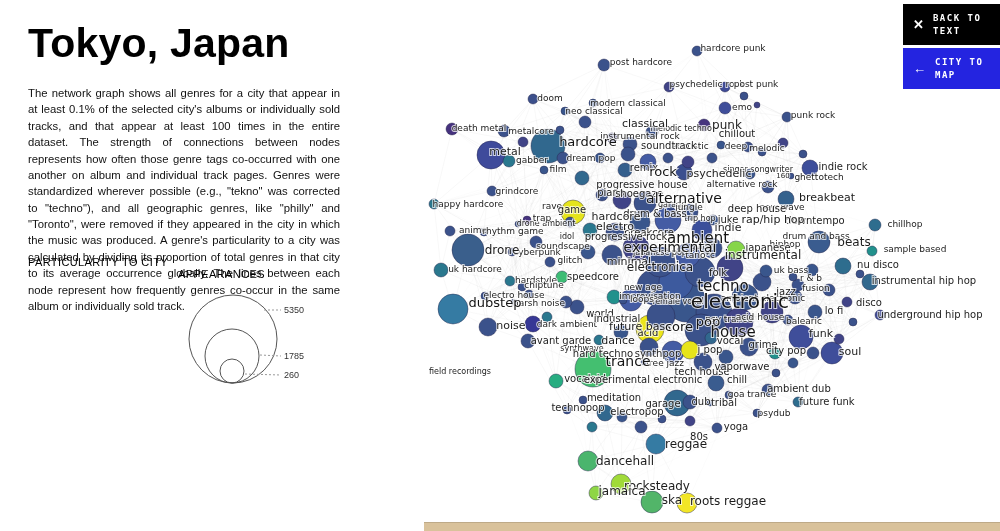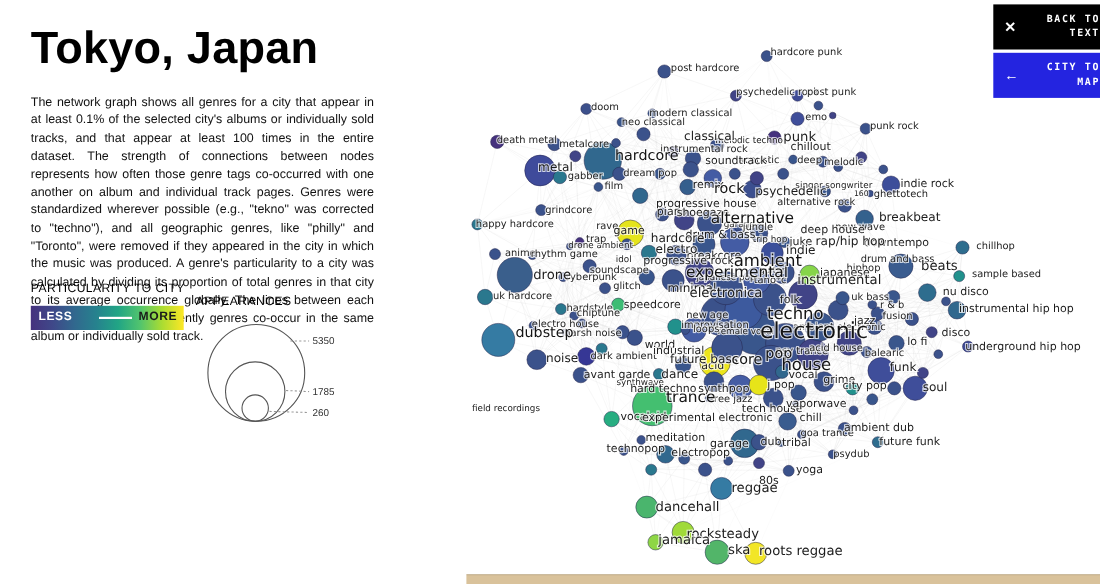--- a/index.html
+++ b/index.html
@@ -15,21 +15,21 @@
   .grad-bar{position:relative;width:139px;height:22px;margin-top:10px;}
   .grad-less{position:absolute;left:7px;top:4px;font-size:11px;font-weight:700;color:#fff;letter-spacing:.5px;}
   .grad-more{position:absolute;right:6px;top:4px;font-size:11px;font-weight:700;color:#1a1a1a;letter-spacing:.5px;}
   .grad-line{position:absolute;left:62px;top:10px;width:30px;height:2px;background:#fff;}
   .appearances{position:absolute;left:150px;top:12px;width:160px;}
   .buttons{position:absolute;right:0;top:4px;z-index:3;width:97px;}
   .ui-btn{width:97px;min-height:41px;display:flex;align-items:center;gap:9px;color:#fff;
           padding:6px 0 6px 10px;box-sizing:border-box;cursor:pointer;margin-bottom:3px;border:none;}
   .btn-icon{font-size:13px;font-weight:700;line-height:1;}
   .btn-label{font-family:"DejaVu Sans Mono", monospace;font-size:9px;font-weight:700;
-             letter-spacing:1.5px;line-height:1.35;white-space:pre-line;width:58px;text-align:right;margin-left:12px;}
+             letter-spacing:1.5px;line-height:1.35;white-space:pre-line;width:58px;text-align:left;}
   .bottom-strip{position:absolute;left:424px;right:0;bottom:0;height:8px;z-index:2;border-top:1px solid rgba(0,0,0,.12);}
   .app-circles{margin-top:6px;}
   .app-circles circle{fill:none;stroke:#555;stroke-width:1;}
   .app-circles line{stroke:#999;stroke-width:1;stroke-dasharray:2 2;}
   .app-circles text{font-size:9px;fill:#333;font-family:"Liberation Sans",sans-serif;}
 </style>
 </head>
 <body>
 
 <svg id="network" width="1000" height="531">
@@ -1844,25 +1844,20 @@
     </g>
   </svg>
 
 <div class="left-panel">
   <h1 class="page-title">Tokyo, Japan</h1>
   <p class="desc">The network graph shows all genres for a city that appear in at least 0.1% of the selected city's albums or individually sold tracks, and that appear at least 100 times in the entire dataset. The strength of connections between nodes represents how often those genre tags co-occurred with one another on album and individual track pages. Genres were standardized wherever possible (e.g., "tekno" was corrected to "techno"), and all geographic genres, like "philly" and "Toronto", were removed if they appeared in the city in which the music was produced. A genre's particularity to a city was calculated by dividing its proportion of total genres in that city to its average occurrence globally. The lines between each node represent how frequently genres co-occur in the same album or individually sold track.</p>
 
   <div class="legend-row">
     <div class="particularity">
       <div class="legend-heading">PARTICULARITY TO CITY</div>
-      <div class="grad-bar" style="background: linear-gradient(90deg, rgb(70, 50, 126), rgb(63, 72, 137), rgb(49, 104, 142), rgb(38, 130, 142), rgb(33, 165, 133), rgb(81, 196, 110), rgb(170, 220, 50), rgb(253, 231, 37));">
-        <span class="grad-less">LESS</span>
-        <span class="grad-line"></span>
-        <span class="grad-more">MORE</span>
-      </div>
     </div>
     <div class="appearances">
       <div class="legend-heading">APPEARANCES</div>
       <svg class="app-circles" width="150" height="104">
         <circle cx="55" cy="53" r="44"></circle>
         <circle cx="54" cy="70" r="27"></circle>
         <circle cx="54" cy="85" r="12"></circle>
         <line x1="86" y1="24" x2="103" y2="24"></line>
         <line x1="82" y1="69" x2="103" y2="70"></line>
         <line x1="67" y1="88" x2="103" y2="89"></line>

